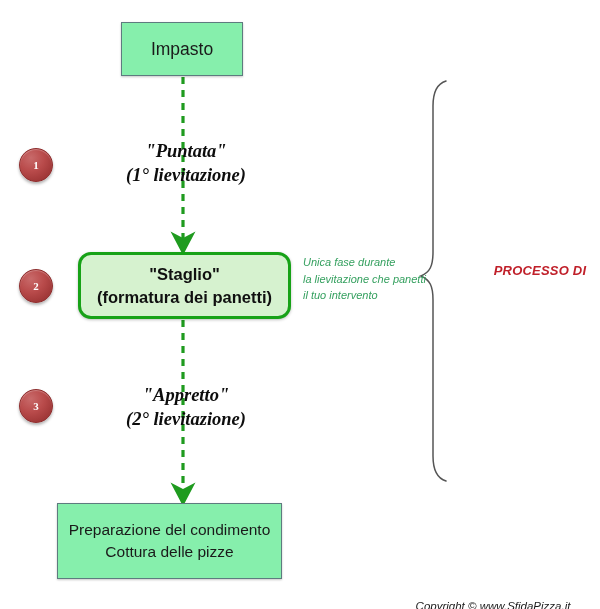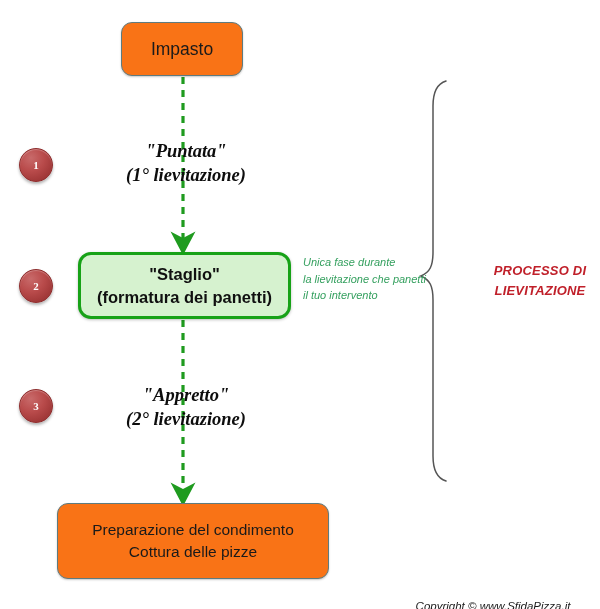--- a/index.html
+++ b/index.html
@@ -28,23 +28,23 @@
     position: absolute;
     box-sizing: border-box;
     display: flex;
     flex-direction: column;
     align-items: center;
     justify-content: center;
     text-align: center;
   }
 
   .box-gray {
-    background: #f97316;
+    background: #86efac;
     border: 1.4px solid #5e7b7f;
-    border-radius: 11px;
+    border-radius: 0;
     color: #1a1a1a;
     box-shadow: 0 1px 2px rgba(0,0,0,0.22);
   }
 
   .box-green {
     background: #d6f2cf;
     border: 3px solid #17a217;
     border-radius: 13px;
     color: #101010;
     box-shadow: 0 1px 3px rgba(0,0,0,0.25);
@@ -64,21 +64,21 @@
     width: 213px;
     height: 67px;
     font-size: 16.5px;
     font-weight: bold;
     line-height: 1.35;
   }
 
   #box-final {
     left: 57px;
     top: 503px;
-    width: 272px;
+    width: 225px;
     height: 76px;
     font-size: 15.5px;
     line-height: 1.45;
   }
   #box-final .line { white-space: nowrap; }
 
   
   .stage-label {
     position: absolute;
     text-align: center;
@@ -208,21 +208,20 @@
   <div>il tuo intervento</div>
 </div>
 
 <div class="stage-label" id="label-appretto">
   <div>"Appretto"</div>
   <div>(2° lievitazione)</div>
 </div>
 
 <div id="label-processo">
   <div>PROCESSO DI</div>
-  <div>LIEVITAZIONE</div>
 </div>
 
 <div class="flow-box box-gray" id="box-final">
   <span class="line">Preparazione del condimento</span>
   <span class="line">Cottura delle pizze</span>
 </div>
 
 <div id="copyright">Copyright © www.SfidaPizza.it</div>
 
 </body></html>

